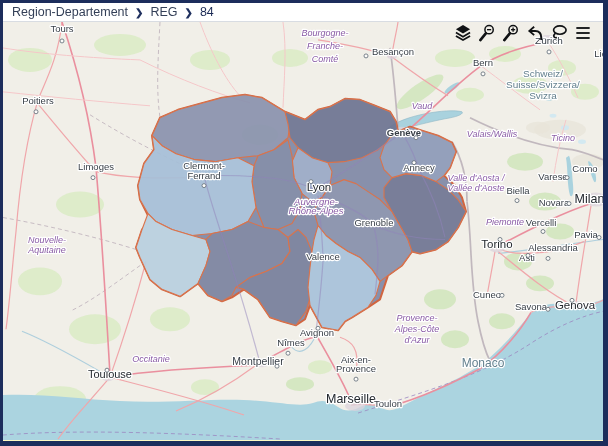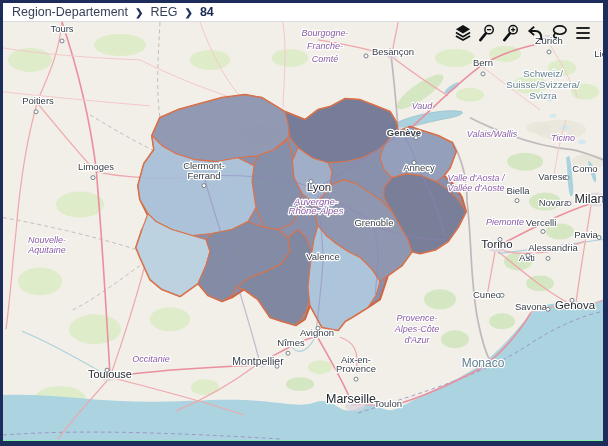--- a/index.html
+++ b/index.html
@@ -1,31 +1,31 @@
 <!DOCTYPE html>
 <html><head>
 <meta charset="utf-8">
 <style>
   html,body{margin:0;padding:0;background:#e8e8e8;}
   *{box-sizing:border-box;}
   #frame{
     position:relative;width:608px;height:446px;
     border-style:solid;border-width:3px 5px 5px 3px;border-color:#1c2d5c;
-    background:#86efac;font-family:"Liberation Sans",sans-serif;overflow:hidden;
+    background:#fef9c3;font-family:"Liberation Sans",sans-serif;overflow:hidden;
   }
   #drag-dots{position:absolute;top:-3px;left:50%;transform:translateX(-50%);display:flex;gap:2px;z-index:30;}
   #drag-dots i{width:2px;height:2px;background:#cfd6e6;border-radius:50%;display:block;margin-top:1px;}
   #header{
     height:19px;display:flex;align-items:center;padding-left:9px;
     background:#ffffff;border-bottom:1px solid #d8dce2;
     font-size:12.5px;color:#333f57;white-space:nowrap;
   }
   #header .crumb{cursor:pointer;}
   #header .sep{font-weight:700;color:#1e2f5e;font-size:10px;margin:0 7px;}
-  #header .current{font-weight:700;color:#1b2a55;}
+  #header .current{font-weight:400;color:#1b2a55;}
   #mapwrap{position:relative;width:600px;height:418px;}
   #basemap{display:block;width:600px;height:418px;}
   #toolbar{position:absolute;top:0;right:10px;display:flex;gap:3px;z-index:20;}
   .tool-btn{width:21px;height:21px;display:flex;align-items:center;justify-content:center;cursor:pointer;background:transparent;border:none;padding:0;}
   .tool-btn svg{width:20px;height:20px;}
   #attribution{
     position:absolute;left:0;bottom:2px;z-index:20;
     background:rgba(255,255,255,.82);padding:1px 6px 2px 4px;
     font-family:"Liberation Serif",serif;font-size:11px;color:#2457a0;cursor:pointer;
   }

